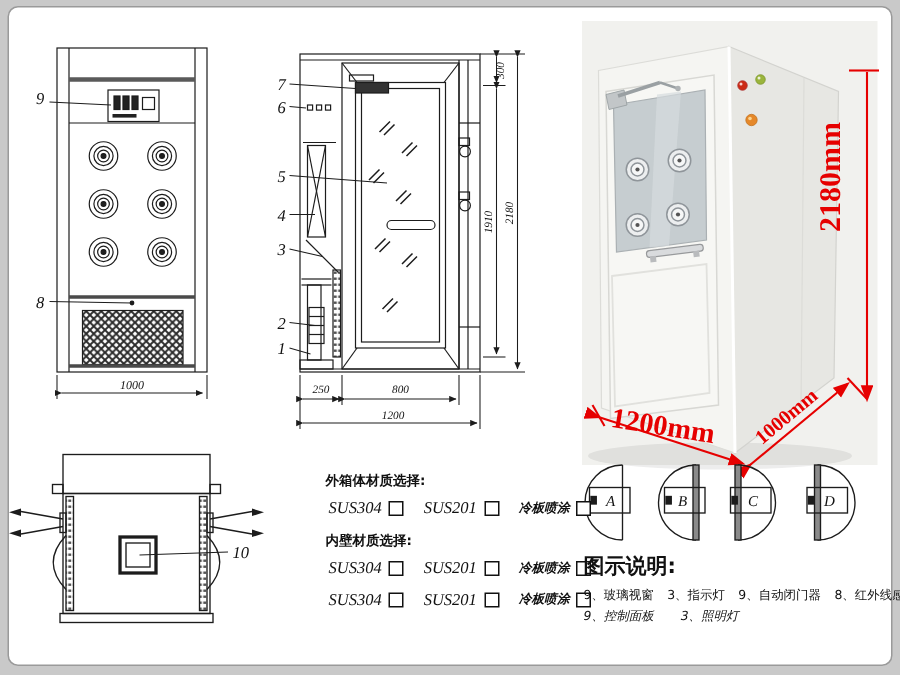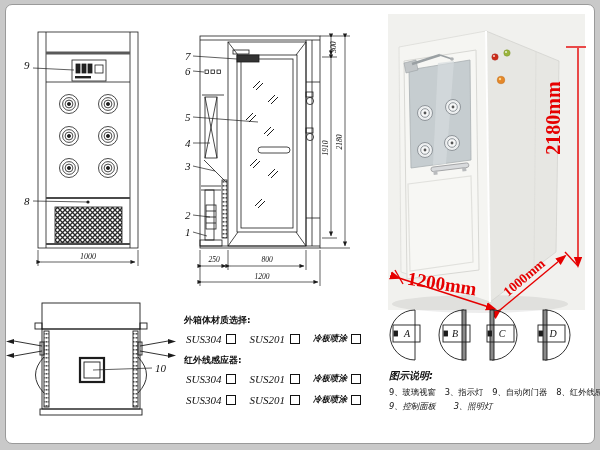--- a/index.html
+++ b/index.html
@@ -3,33 +3,33 @@
 <meta charset="utf-8">
 <style>
   html,body{margin:0;padding:0;}
   .page{position:relative;width:600px;height:450px;background:#c9c9c9;overflow:hidden;
         font-family:"DejaVu Sans",sans-serif;}
   .canvas{position:absolute;left:5px;top:4px;width:588px;height:438px;background:#ffffff;
           border:1px solid #9a9a9a;border-radius:7px;}
   svg.draw{position:absolute;left:0;top:0;pointer-events:none;}
   .cn{font-family:"DejaVu Sans",sans-serif;color:#111;}
   
-  .mat{position:absolute;left:184px;top:314px;width:185px;}
+  .mat{position:absolute;left:217px;top:314px;width:185px;}
   .mat-group{margin-bottom:9px;}
   .mat-title{font-size:9px;font-weight:bold;color:#111;letter-spacing:0px;}
   .mat-row{display:flex;align-items:center;margin-top:6px;margin-left:2px;}
   .mat-opt{display:flex;align-items:center;margin-right:13px;}
   .mat-opt:last-child{margin-right:0;}
   .sus{font-family:"Liberation Serif",serif;font-style:italic;font-size:11px;color:#111;
        margin-right:5px;white-space:nowrap;}
   .cnopt{font-size:8.5px;font-weight:bold;color:#111;margin-right:4px;white-space:nowrap;font-style:italic;}
   .chk{width:8px;height:8px;border:1.4px solid #111;background:#fff;flex:0 0 auto;}
   
   .legend{position:absolute;left:389px;top:369px;width:200px;color:#111;}
-  .legend-title{font-size:10px;font-weight:bold;margin-bottom:3px;font-style:italic;}
+  .legend-title{font-size:14px;font-weight:bold;margin-bottom:3px;}
   .legend-line{display:flex;font-size:8.3px;line-height:13.5px;white-space:nowrap;}
   .legend-line span{margin-right:9px;}
   .legend-line.l3 span{margin-right:18px;font-style:italic;}
 </style>
 </head>
 <body>
 
 <div class="page">
   <div class="canvas"></div>
 
@@ -373,21 +373,21 @@
             <span class="sus">SUS201</span>
             <span class="chk"></span>
           </div>
         <div class="mat-opt">
             <span class="cnopt">冷板喷涂</span>
             <span class="chk"></span>
           </div>
       </div>
     </div>
     <div class="mat-group">
-      <div class="mat-title cn">红外线感应器:</div>
+      <div class="mat-title cn">内壁材质选择:</div>
       <div class="mat-row">
         <div class="mat-opt">
             <span class="sus">SUS304</span>
             <span class="chk"></span>
           </div>
         <div class="mat-opt">
             <span class="sus">SUS201</span>
             <span class="chk"></span>
           </div>
         <div class="mat-opt">

